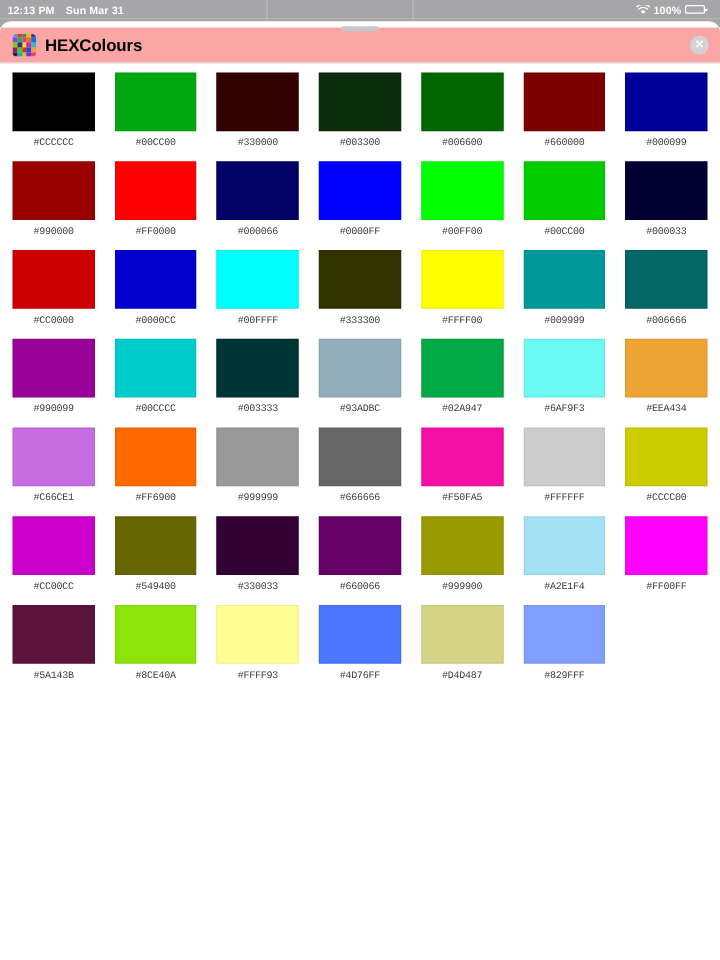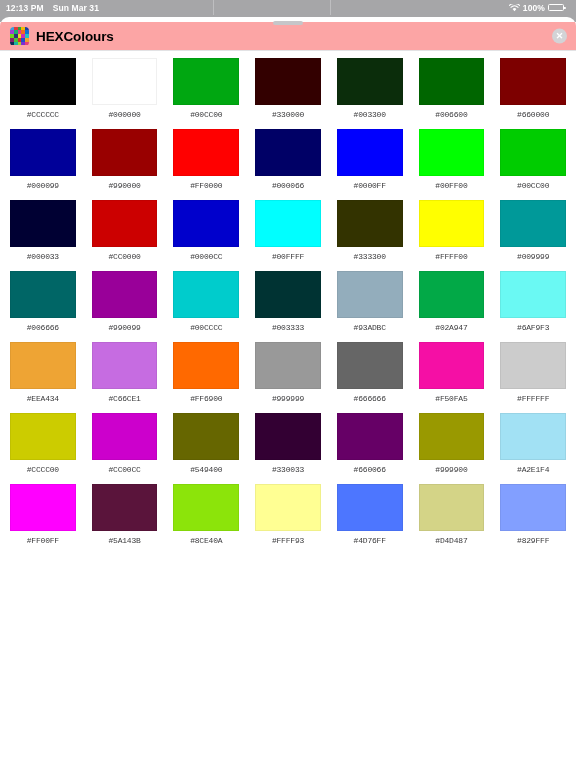--- a/index.html
+++ b/index.html
@@ -234,24 +234,20 @@
 
   <div class="hairline"></div>
 
   <div class="grid-wrap">
     <div class="color-grid" id="color-grid">
         <div class="cell">
           <div class="swatch" style="background: rgb(0, 0, 0);"></div>
           <div class="swatch-label">#CCCCCC</div>
         </div>
         <div class="cell">
-          <div class="swatch" style="background: rgb(255, 255, 255);"></div>
-          <div class="swatch-label">#000000</div>
-        </div>
-        <div class="cell">
           <div class="swatch" style="background: rgb(0, 167, 17);"></div>
           <div class="swatch-label">#00CC00</div>
         </div>
         <div class="cell">
           <div class="swatch" style="background: rgb(51, 0, 0);"></div>
           <div class="swatch-label">#330000</div>
         </div>
         <div class="cell">
           <div class="swatch" style="background: rgb(11, 45, 11);"></div>
           <div class="swatch-label">#003300</div>

